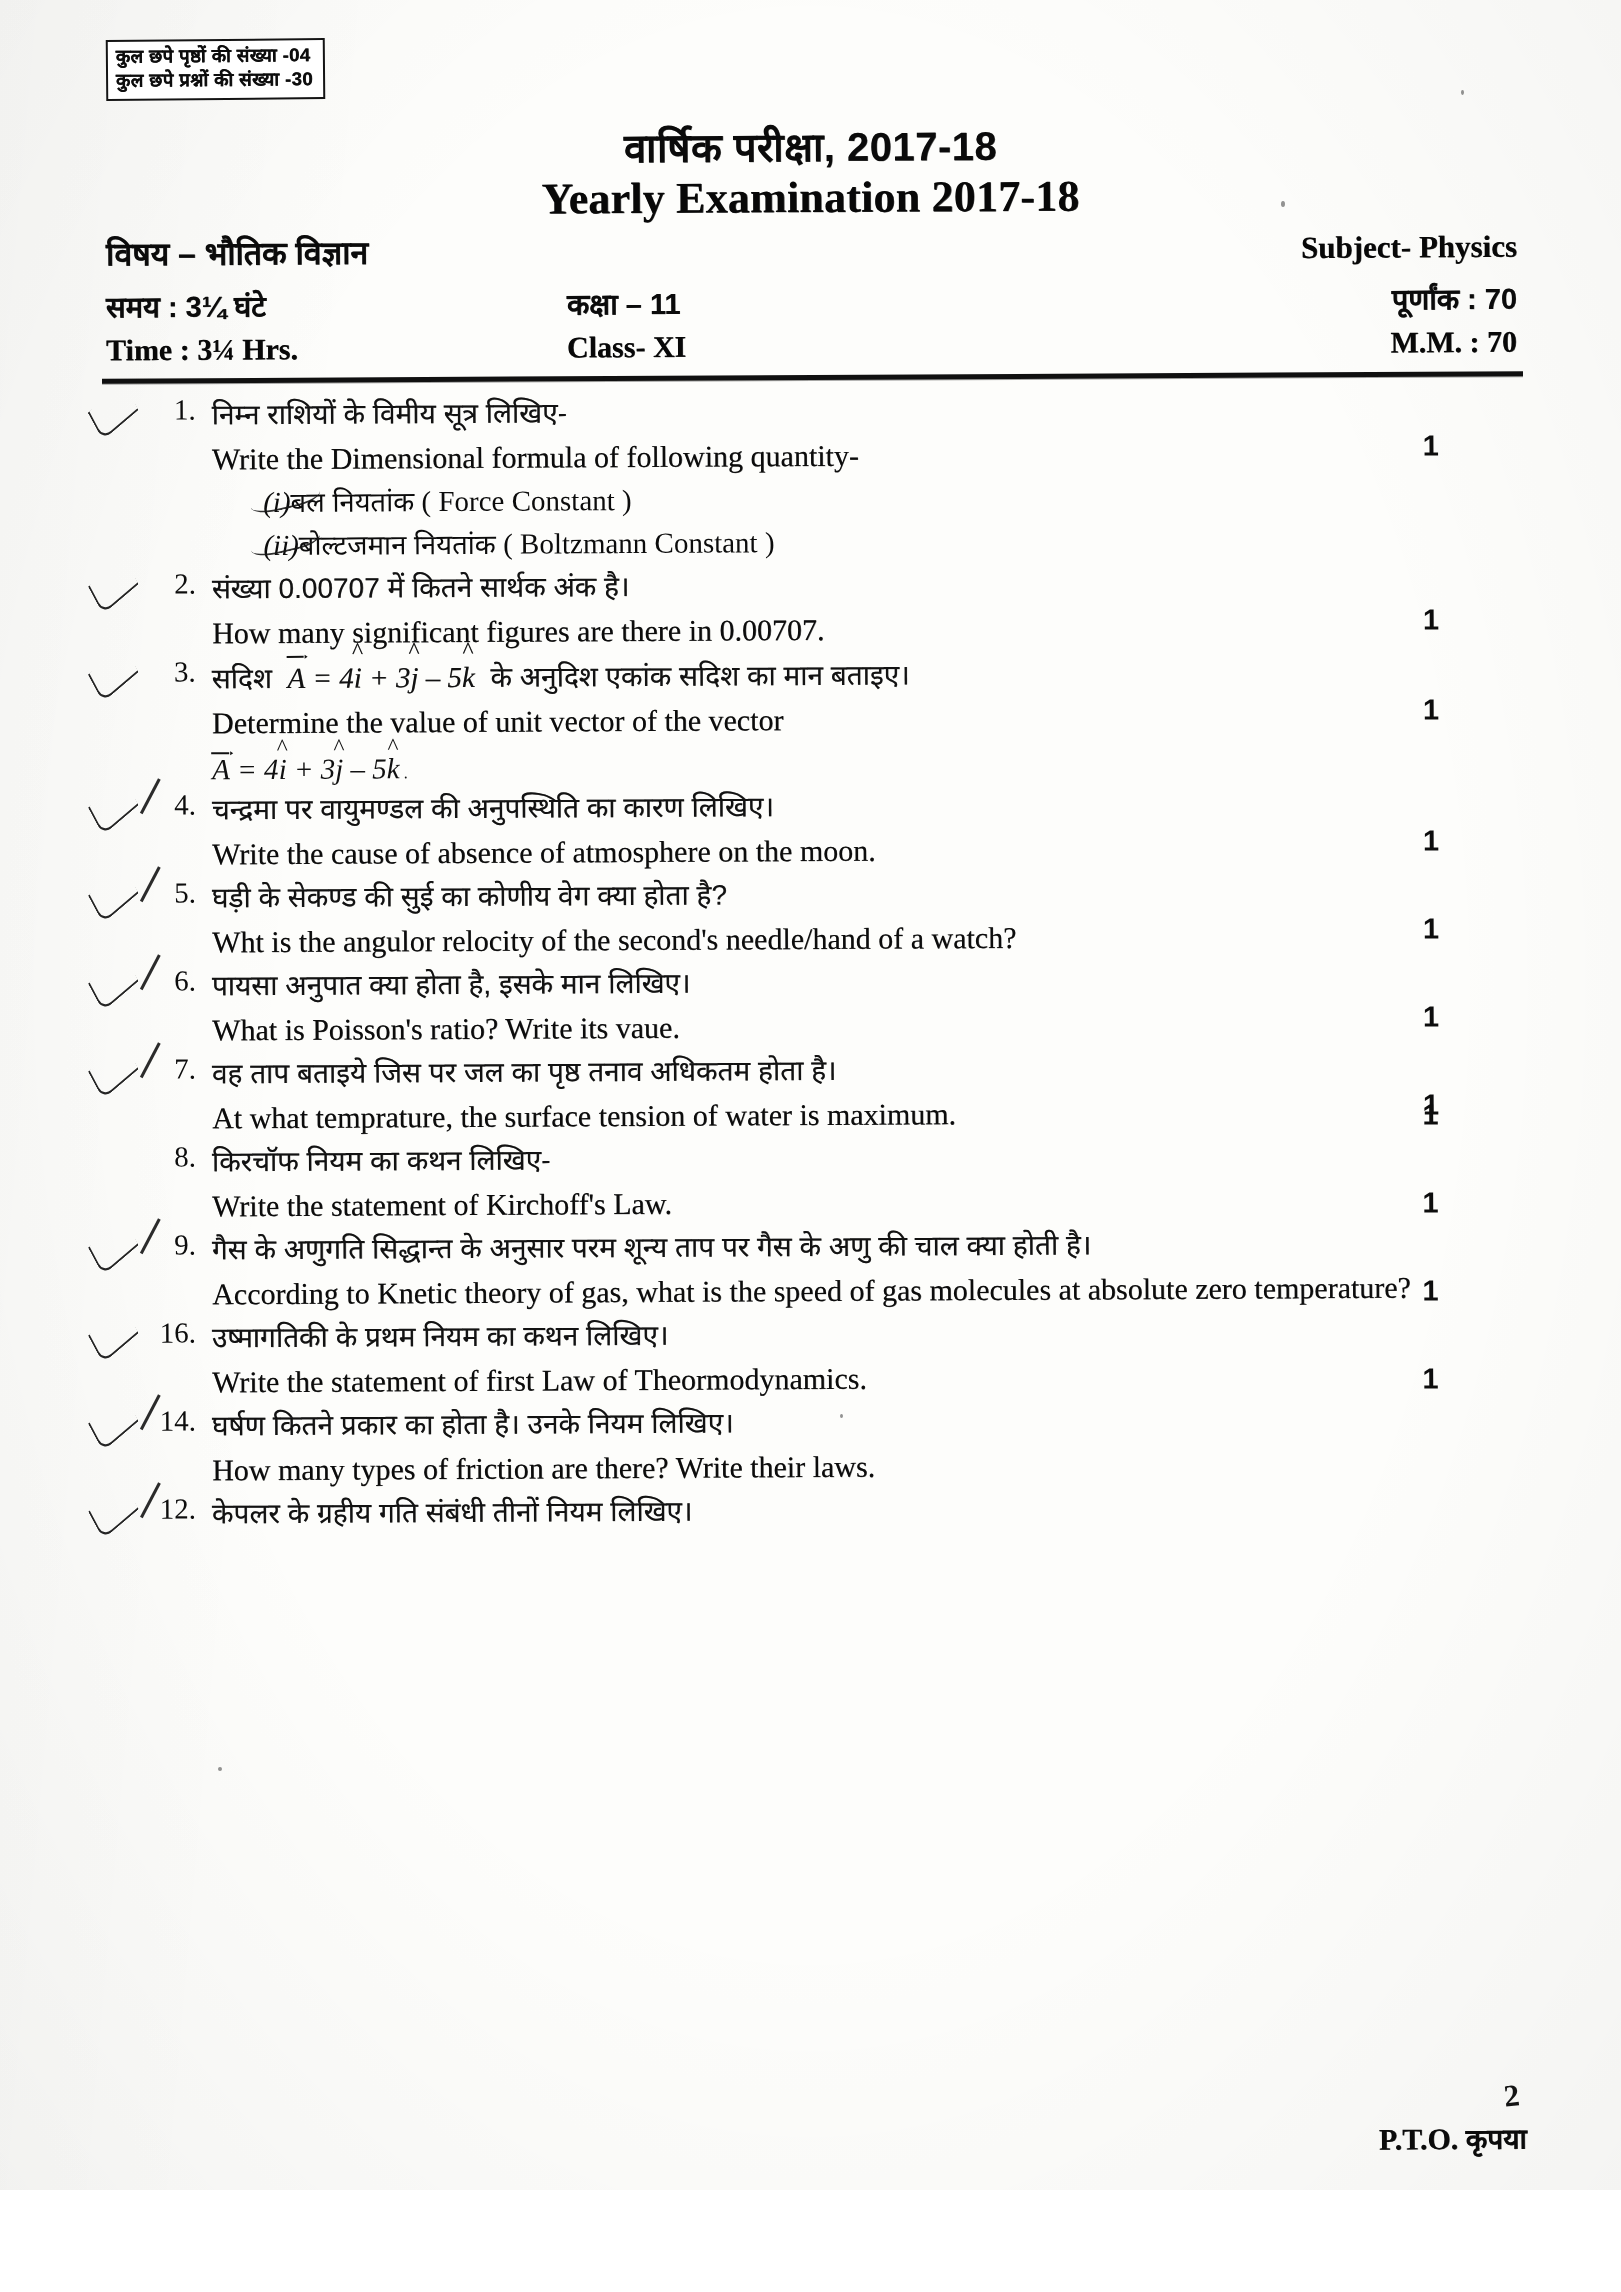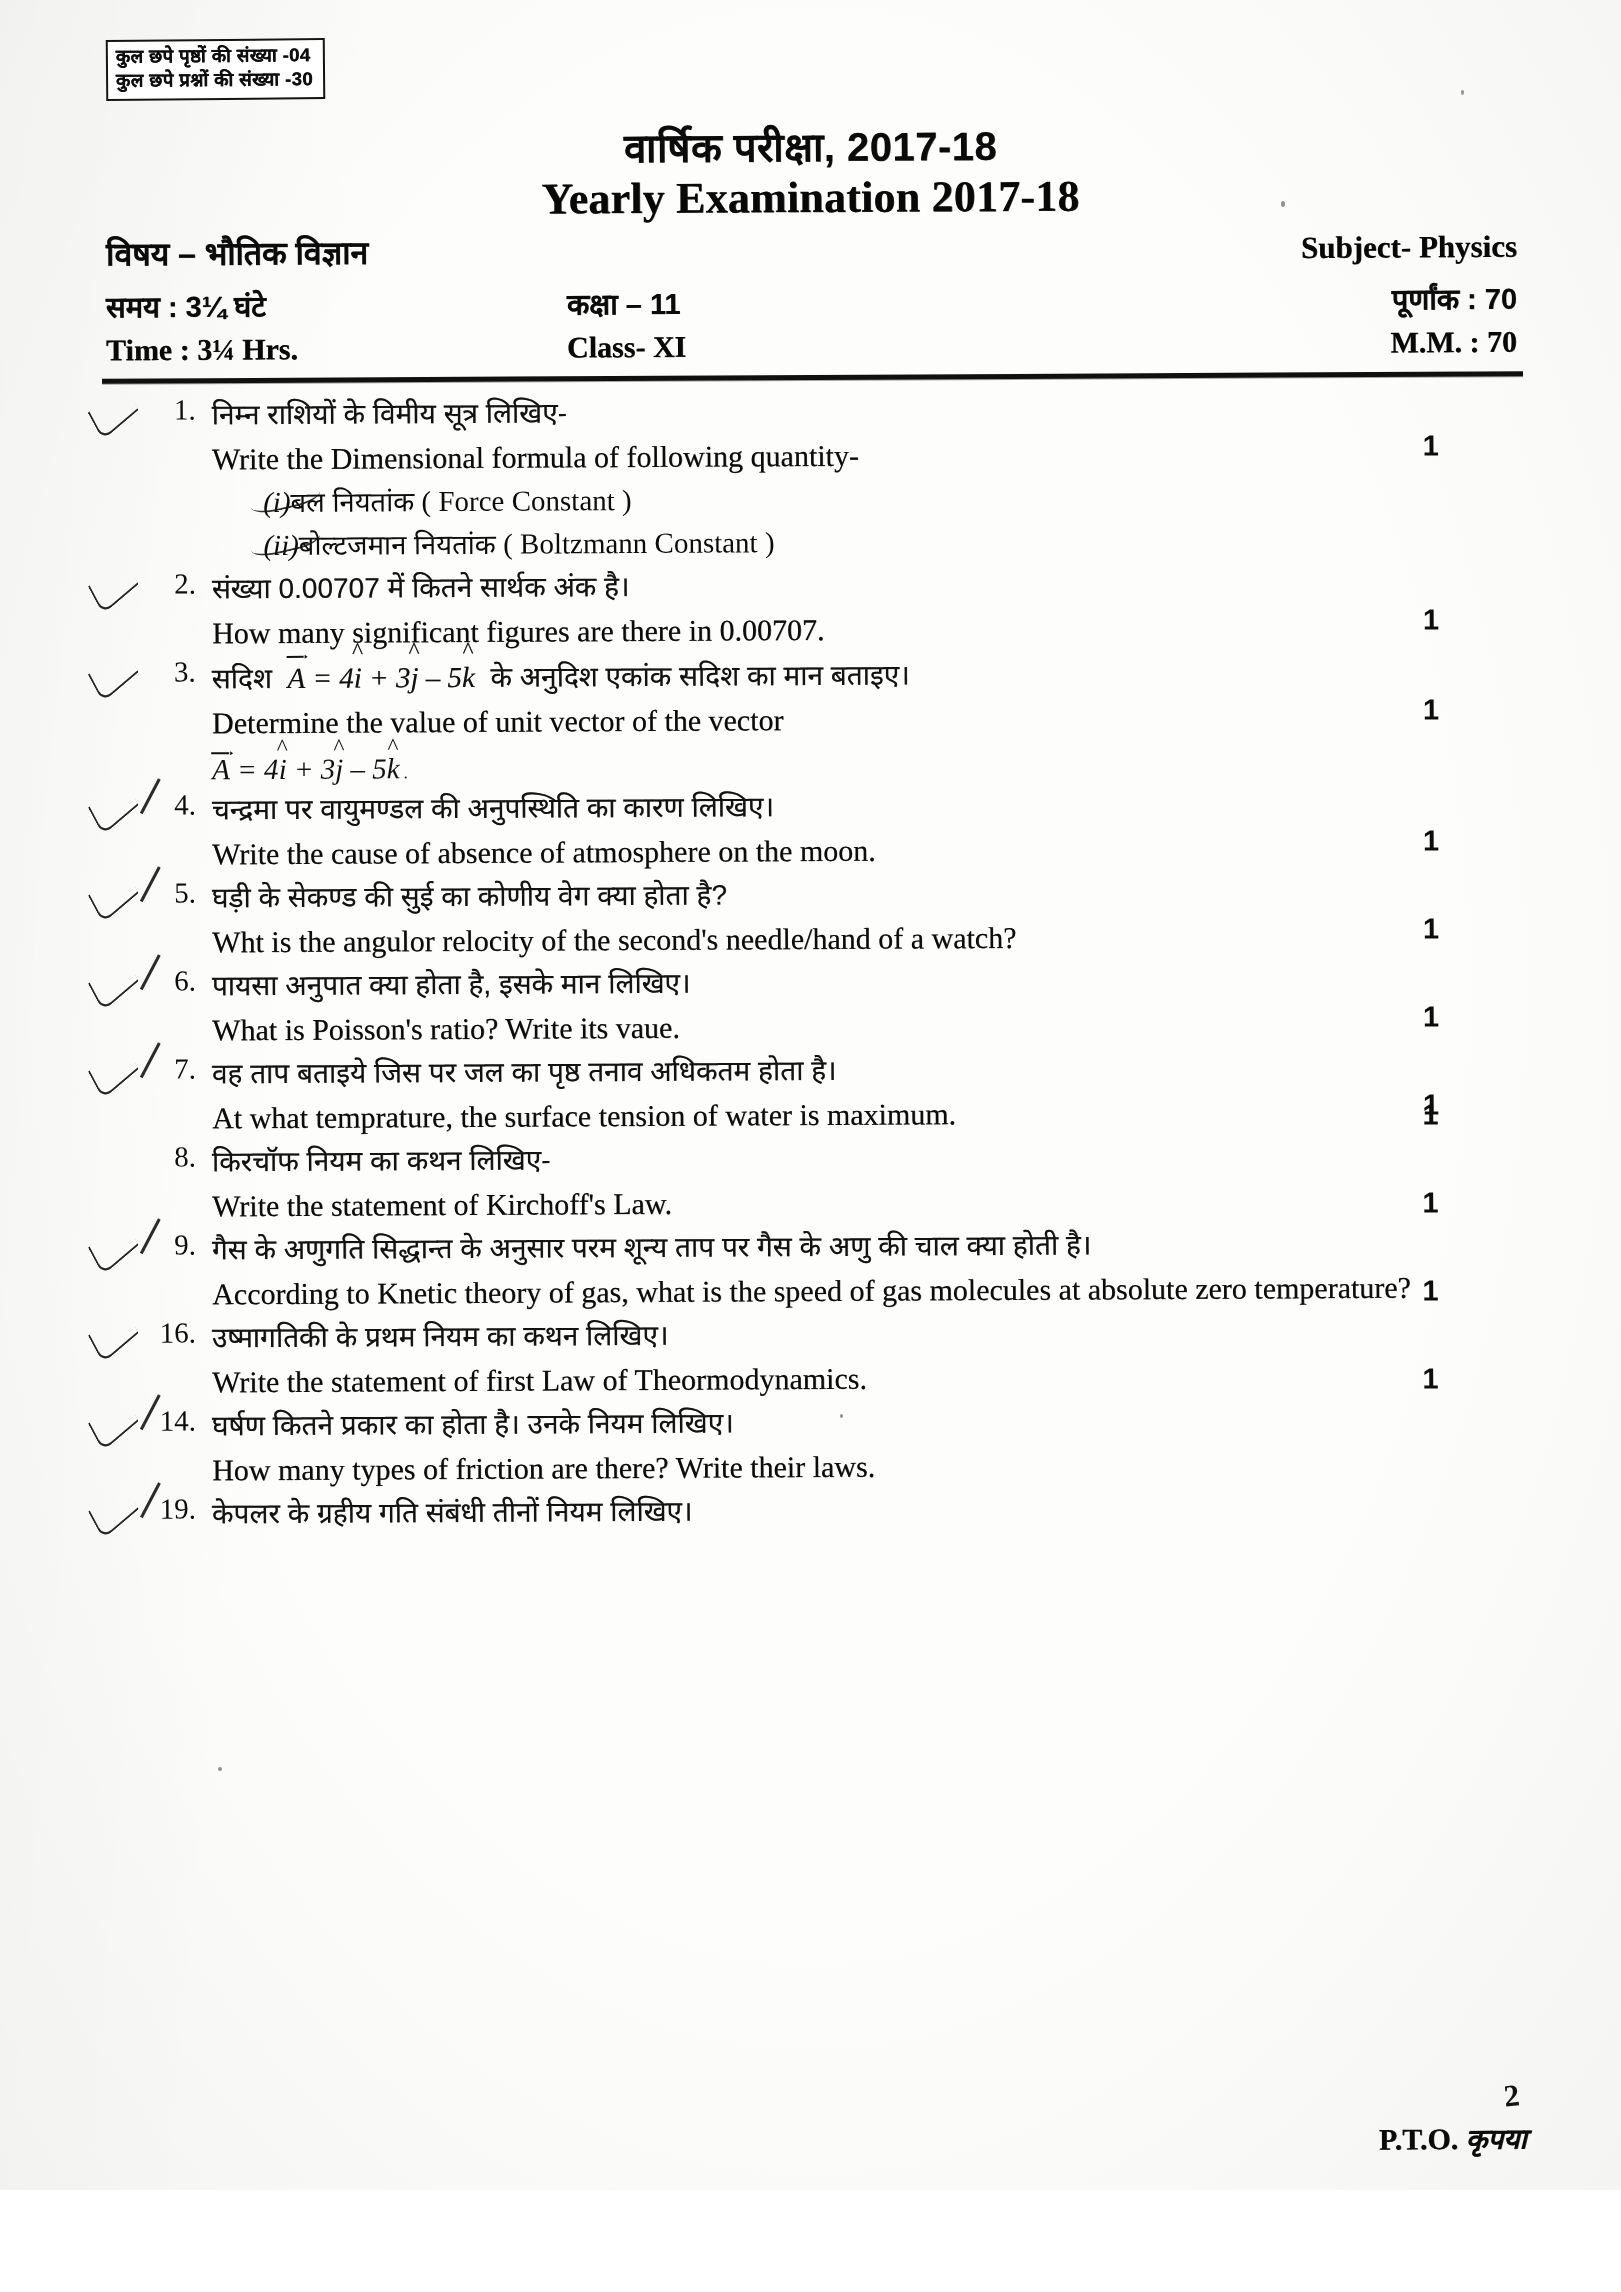--- a/index.html
+++ b/index.html
@@ -281,21 +281,20 @@
     font-family: "Liberation Serif", "DejaVu Serif", serif;
     font-weight: bold;
     font-size: 30px;
     color: #0b0b0b;
     transform: rotate(-0.5deg);
     text-shadow: 0.5px 0.2px 0 rgba(0,0,0,0.6);
   }
   .footer-pto .hinword {
     font-family: "Liberation Sans", "DejaVu Sans", sans-serif;
     font-size: 28px;
-    font-style: italic;
   }
   .page-hand {
     position: absolute;
     right: 102px;
     bottom: 76px;
     font-family: "Liberation Serif", "DejaVu Serif", serif;
     font-weight: bold;
     font-size: 31px;
     color: #141414;
     transform: rotate(-6deg);
@@ -451,21 +450,21 @@
           <span class="qnum ticked slashed">14.</span>
           <span class="qtext hin">घर्षण कितने प्रकार का होता है। उनके नियम लिखिए।</span>
           <span class="marks" style="top: -35px;">1</span>
         </div>
         <div class="qline">
           <span class="qtext eng">How many types of friction are there? Write their laws.</span>
         </div>
       </div>
       <div class="q">
         <div class="qline">
-          <span class="qnum ticked slashed">19.</span>
+          <span class="qnum ticked slashed">12.</span>
           <span class="qtext hin">केपलर के ग्रहीय गति संबंधी तीनों नियम लिखिए।</span>
         </div>
       </div>
     </div>
 
   <div class="page-hand">2</div>
   <div class="footer-pto">
     <span>P.T.O.</span>
     <span class="hinword">कृपया</span>
   </div>

